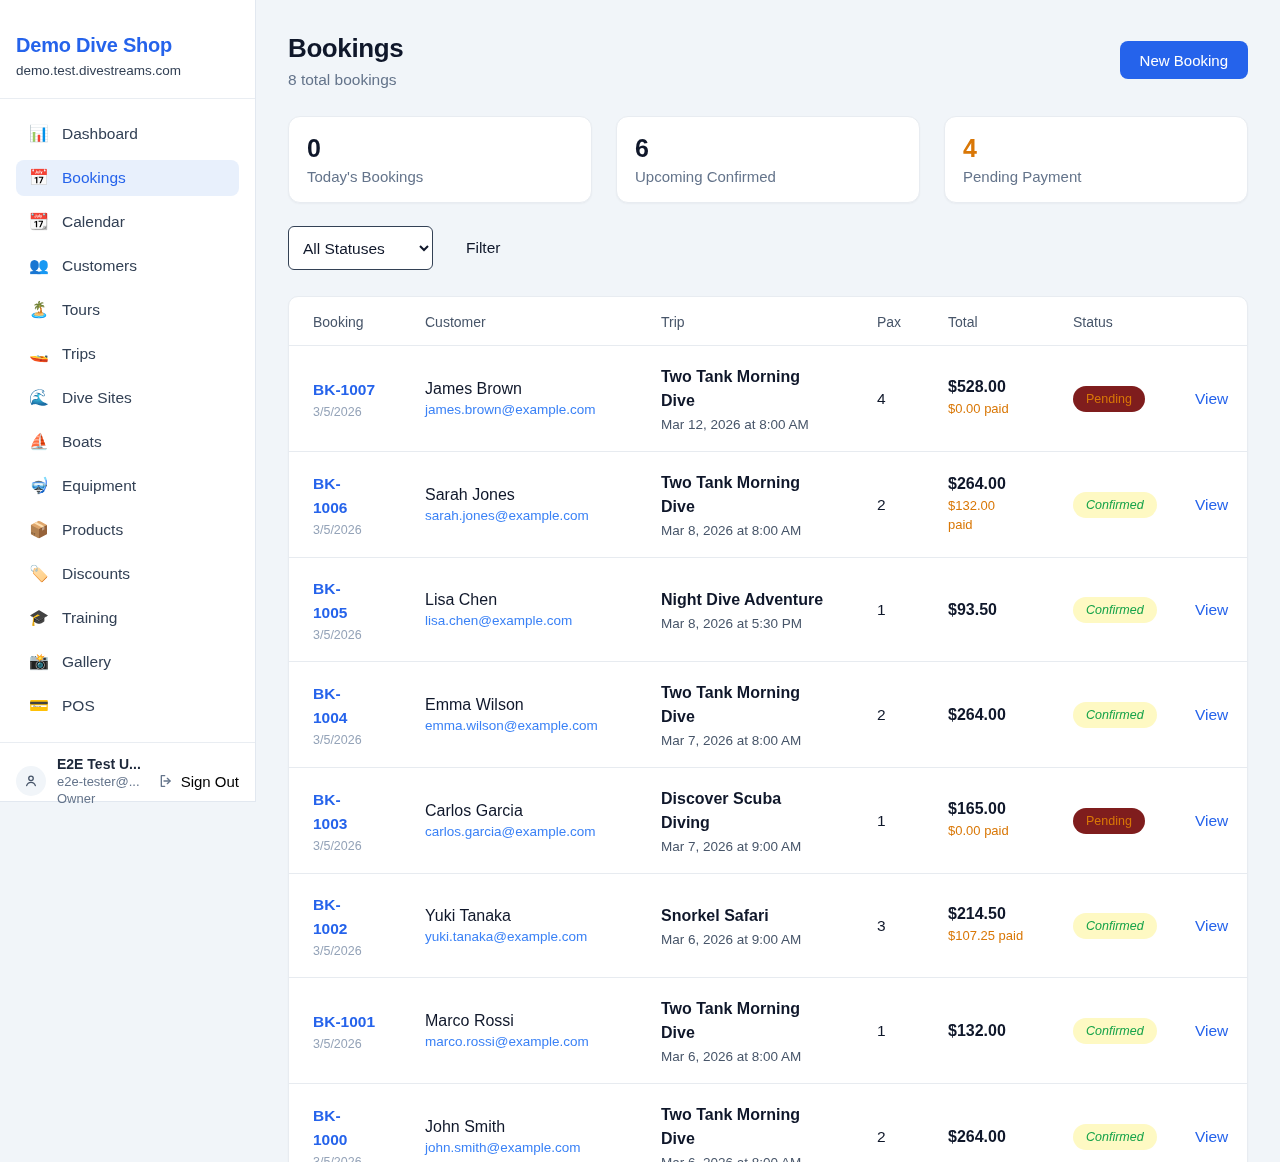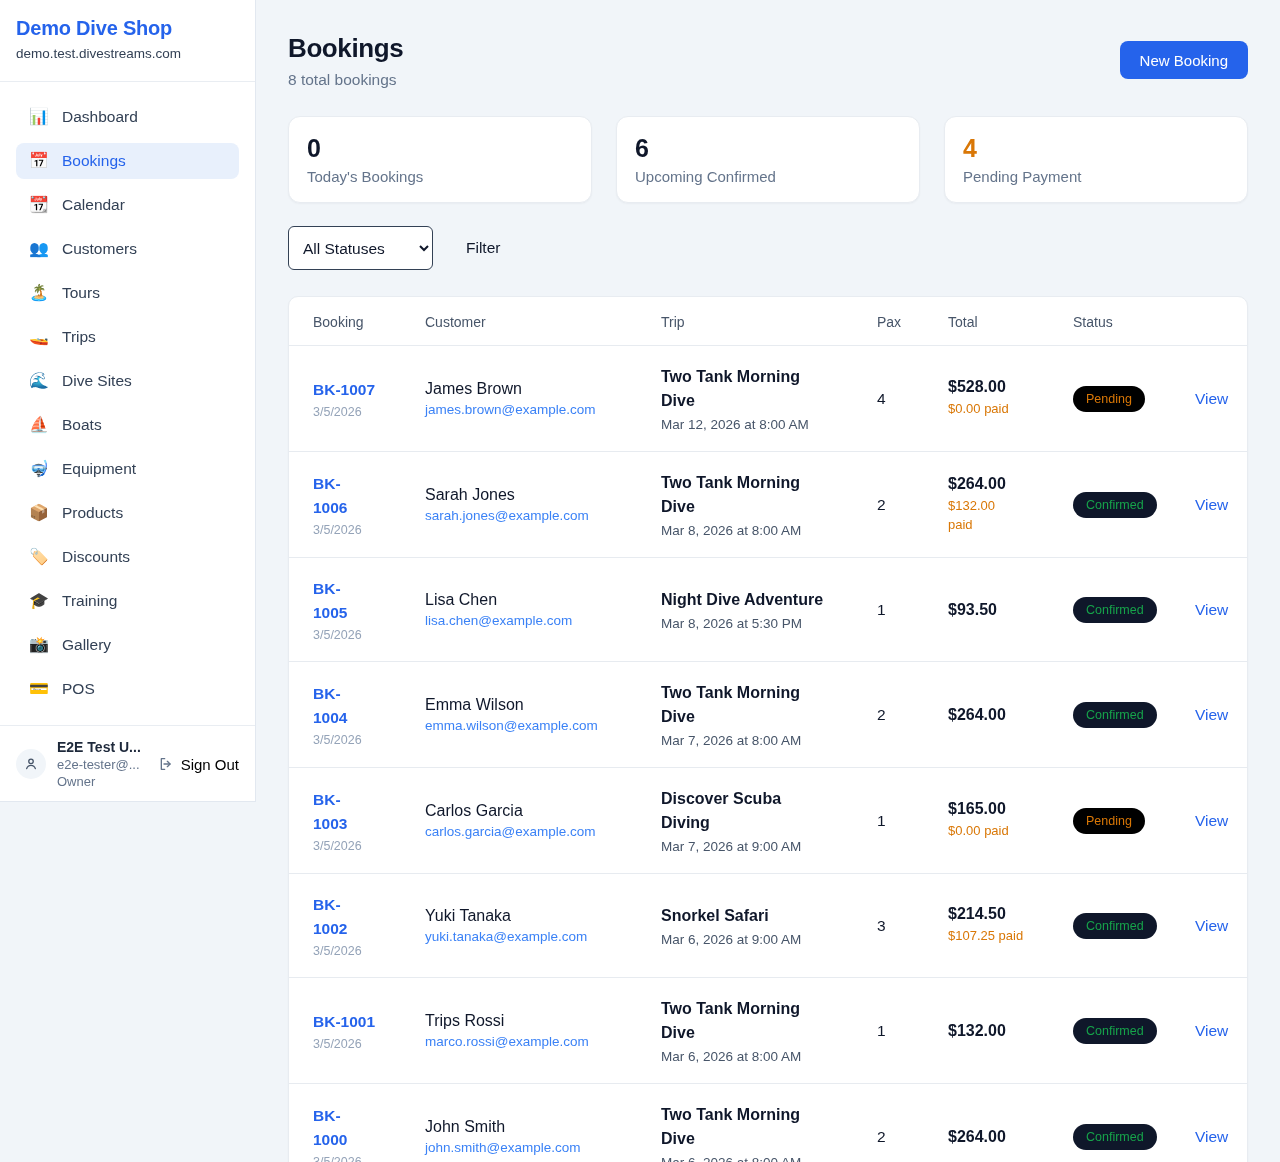--- a/index.html
+++ b/index.html
@@ -2,21 +2,21 @@
 <html><head>
 <meta charset="utf-8">
 <style>
   * { margin:0; padding:0; box-sizing:border-box; }
   html,body { background:#f1f5f9; font-family:"Liberation Sans","DejaVu Sans",sans-serif; color:#0f172a; }
   body { width:1280px; min-height:1162px; position:relative; }
 
   
   .sidebar { position:absolute; left:0; top:0; width:256px; height:802px; background:#fff;
              border-right:1px solid #e2e8f0; border-bottom:1px solid #e2e8f0; display:flex; flex-direction:column; }
-  .brand { padding:17px 16px 20px; }
+  .brand { padding:34px 16px 20px; }
   .brand-name { color:#2563eb; font-size:20px; font-weight:700; letter-spacing:-0.2px; }
   .brand-domain { color:#334155; font-size:13.5px; margin-top:6px; }
   .sb-divider { border:none; border-top:1px solid #e9edf2; }
   .nav { padding:17px 16px 10px; flex:1; }
   .nav-item { display:flex; align-items:center; gap:13px; height:36px; padding:0 13px; border-radius:8px;
               margin-bottom:8px; cursor:pointer; color:#334155; }
   .nav-item .nv-icon { font-size:16px; width:20px; text-align:center; line-height:1; }
   .nav-item .nv-label { font-size:15.5px; }
   .nav-item.active { background:#e8f0fc; color:#2563eb; }
   .sb-footer { border-top:1px solid #e9edf2; padding:13px 16px 14px; display:flex; align-items:center; gap:11px; }
@@ -60,22 +60,22 @@
   .bk-id { color:#2563eb; font-weight:600; font-size:15.5px; line-height:1.55; white-space:pre-line; }
   .bk-date { color:#94a3b8; font-size:12.5px; margin-top:3px; }
   .cust-name { font-size:16px; color:#0f172a; }
   .cust-email { font-size:13.5px; color:#3b82f6; margin-top:4px; }
   .trip-name { font-size:16px; font-weight:600; color:#0f172a; line-height:1.5; white-space:pre-line; }
   .trip-time { font-size:13.5px; color:#475569; margin-top:4px; }
   .pax { font-size:15.5px; color:#0f172a; }
   .total { font-size:16px; font-weight:700; color:#0f172a; }
   .paid { color:#d97706; font-size:13px; margin-top:4px; line-height:1.45; white-space:pre-line; max-width:92px; }
   .badge { display:inline-block; padding:6px 13px; border-radius:999px; font-size:12.5px; font-weight:500; }
-  .badge.pending { background:#000000; color:#d97706; }
-  .badge.confirmed { background:#0f172a; color:#16a34a; }
+  .badge.pending { background:#7f1d1d; color:#d97706; }
+  .badge.confirmed { background:#fef9c3; color:#16a34a;font-style:italic; }
   .view-link { color:#2563eb; font-size:15.5px; font-weight:500; text-decoration:none; cursor:pointer; }
   .cell-total { padding-right:10px; }
 </style>
 </head>
 <body>
 
 <aside class="sidebar">
   <div class="brand">
     <div class="brand-name">Demo Dive Shop</div>
     <div class="brand-domain">demo.test.divestreams.com</div>
@@ -364,21 +364,21 @@
     <div>
       <a class="view-link">View</a>
     </div>
   </div>
         <div class="tgrid trow">
     <div>
       <a class="bk-id">BK-1001</a>
       <div class="bk-date">3/5/2026</div>
     </div>
     <div>
-      <div class="cust-name">Trips Rossi</div>
+      <div class="cust-name">Marco Rossi</div>
       <div class="cust-email">marco.rossi@example.com</div>
     </div>
     <div>
       <div class="trip-name">Two Tank Morning
 Dive</div>
       <div class="trip-time">Mar 6, 2026 at 8:00 AM</div>
     </div>
     <div class="pax">1</div>
     <div class="cell-total">
       <div class="total">$132.00</div>

